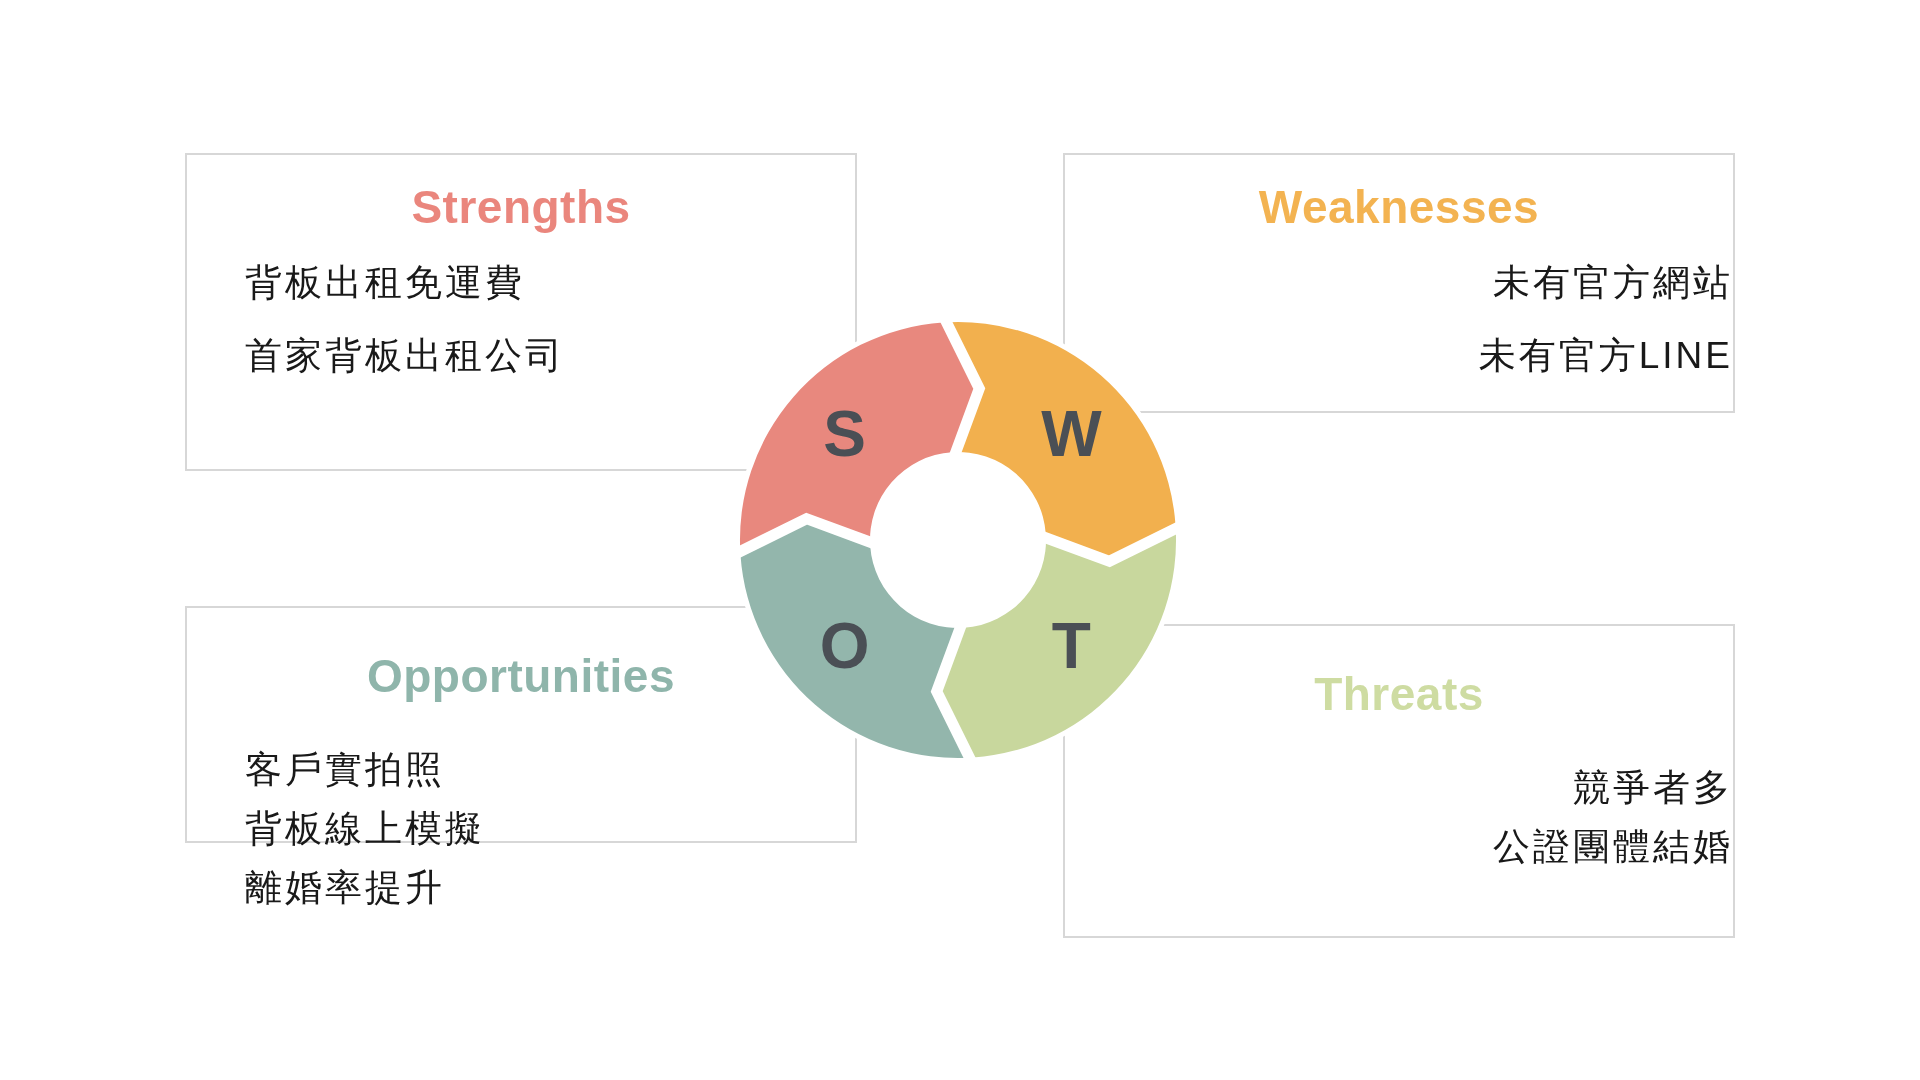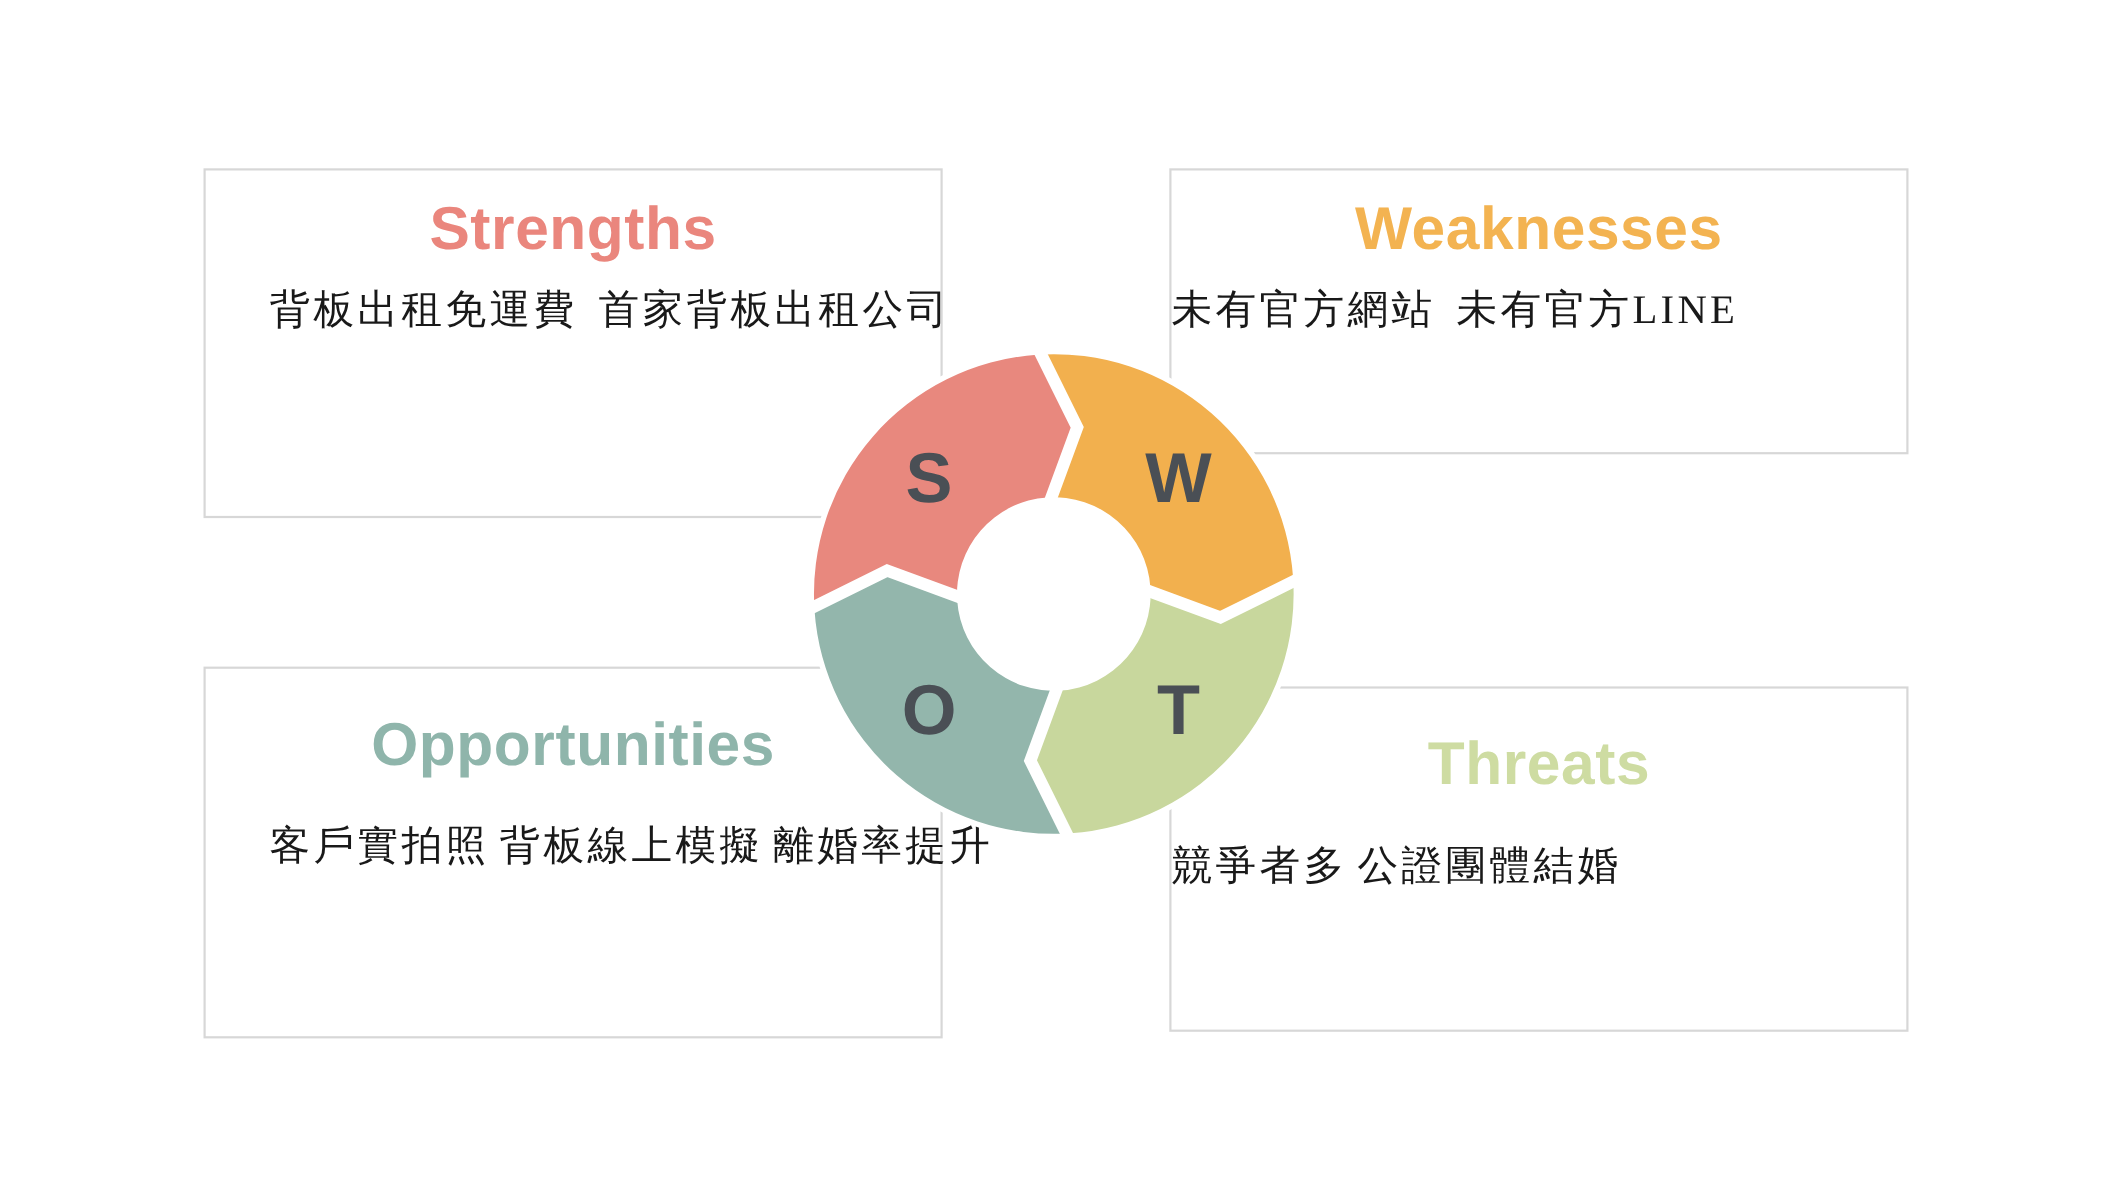--- a/index.html
+++ b/index.html
@@ -14,38 +14,37 @@
 
   .box {
     position: absolute;
     width: 672px;
     background: #ffffff;
     border: 2px solid #d7d7d7;
     box-sizing: border-box;
   }
   .box.tl { left: 185px;  top: 153px; height: 318px; }
   .box.tr { left: 1063px; top: 153px; height: 260px; }
-  .box.bl { left: 185px;  top: 606px; height: 338px; }
+  .box.bl { left: 185px;  top: 606px; height: 237px; }
   .box.br { left: 1063px; top: 624px; height: 314px; }
 
   .box-title {
     text-align: center;
     font-weight: 700;
-    font-size: 55px;
+    font-size: 46px;
     line-height: 60px;
     letter-spacing: 0.5px;
   }
   .tl .box-title, .tr .box-title { margin-top: 22px; }
   .bl .box-title, .br .box-title { margin-top: 38px; }
 
   .box-items {
     display: flex;
-    flex-direction: row;
+    flex-direction: column;
     color: #191919;
-    font-family: Liberation Serif, serif;
   }
   .tl .box-items, .tr .box-items { margin-top: 19px; gap: 19px; font-size: 37px; line-height: 54px; }
   .bl .box-items, .br .box-items { margin-top: 39px; gap: 9px;  font-size: 37px; line-height: 50px; }
   .tl .box-items, .bl .box-items { align-items: flex-start; padding-left: 58px; }
   .tr .box-items, .br .box-items { align-items: flex-end; }
 
   .box-item { letter-spacing: 3px; white-space: nowrap; }
 
   #swot-wheel {
     position: absolute;

